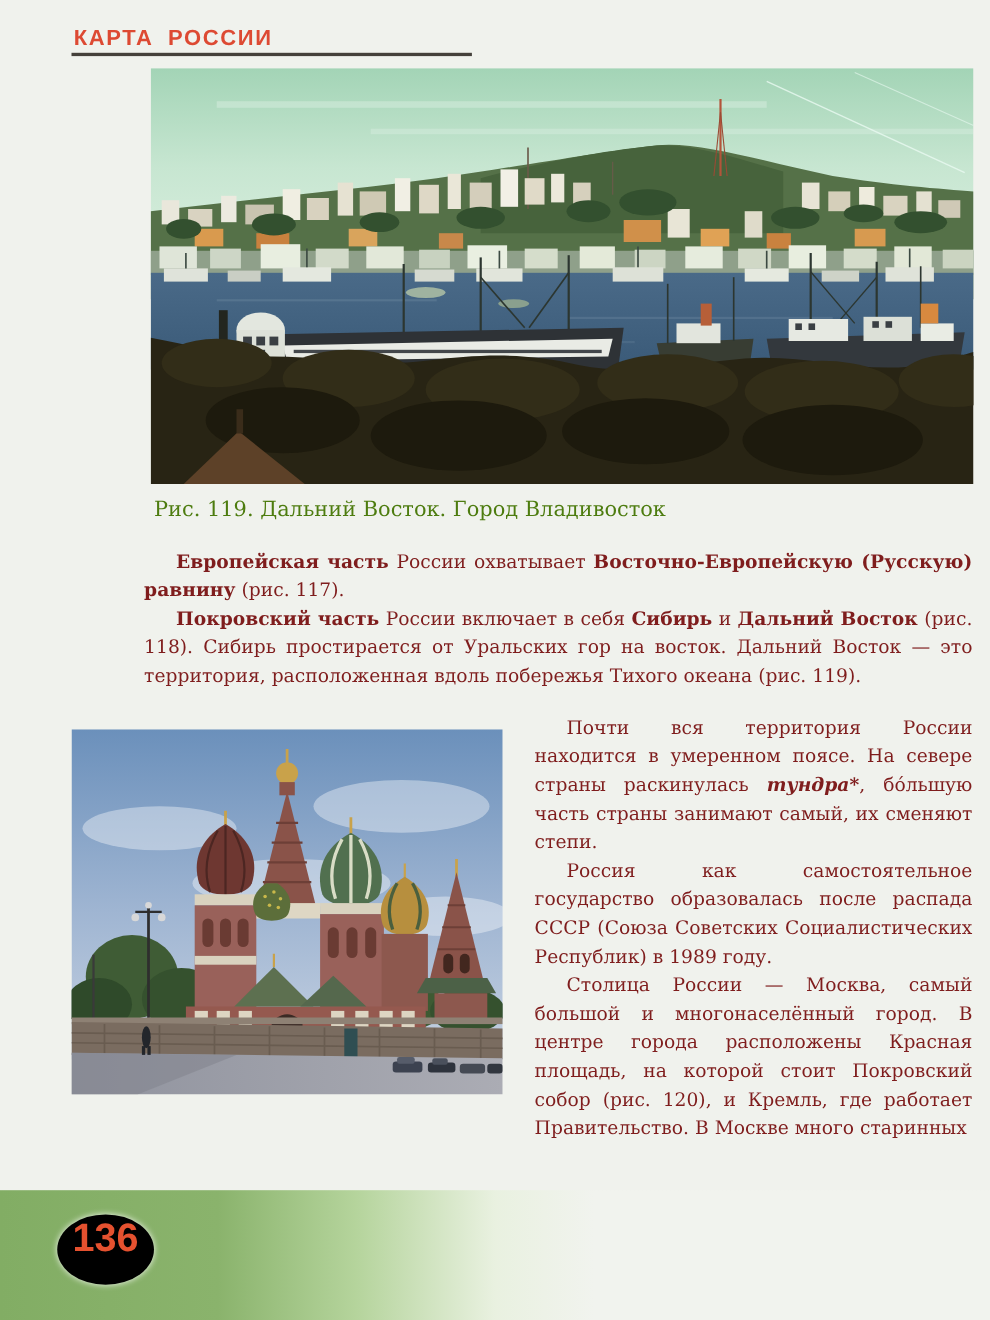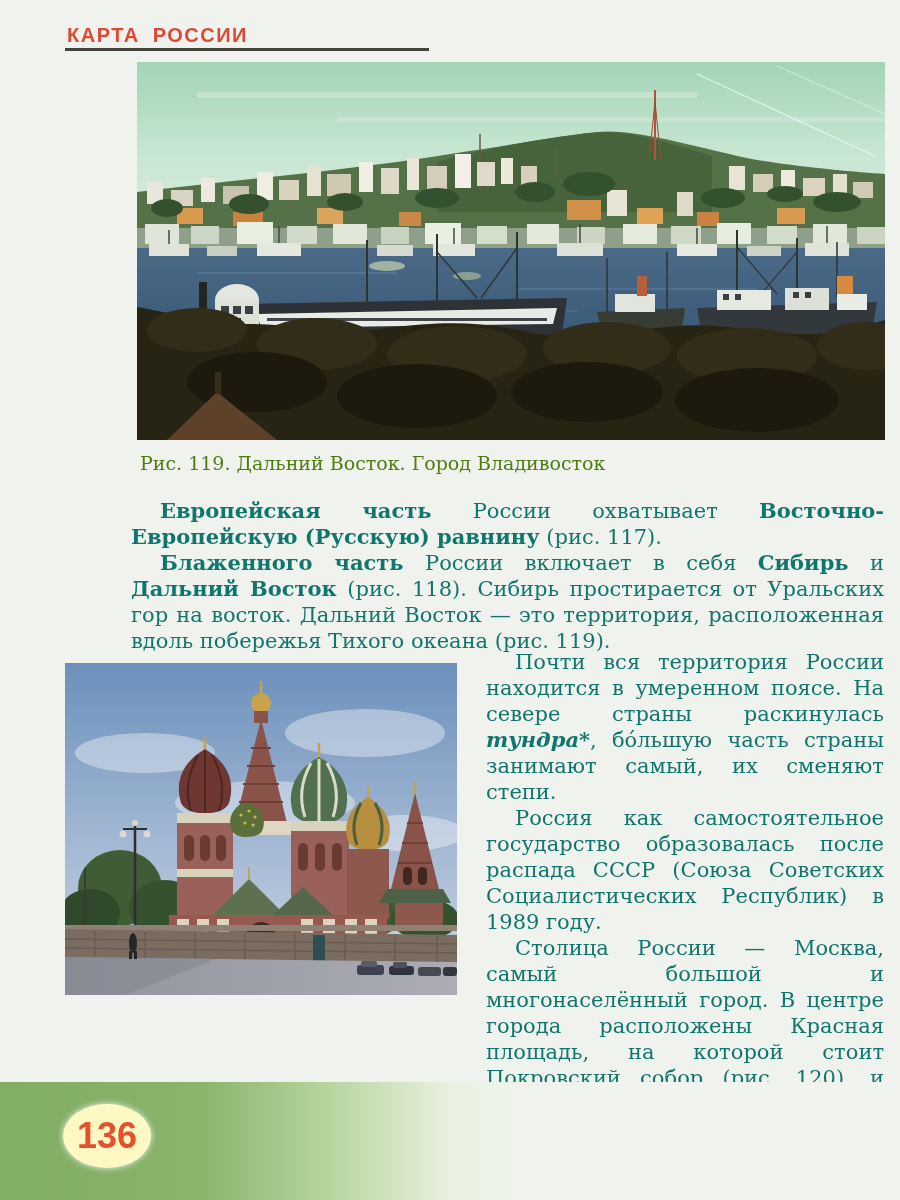--- a/index.html
+++ b/index.html
@@ -13,29 +13,29 @@
   .header-underline{position:absolute;left:65px;top:48px;width:364px;height:3px;background:#45413b;}
 
   .photo{position:absolute;display:block;}
   #photo1{left:137px;top:62px;width:748px;height:378px;}
   #photo2{left:65px;top:663px;width:392px;height:332px;}
 
   .caption{position:absolute;color:#4d7c0f;font-size:19px;line-height:24px;}
   #caption1{left:140px;top:451px;width:745px;}
   #caption2{left:66px;top:1009px;width:390px;text-align:justify;}
 
-  .bodytext{color:#0f766e;font-size:21px;line-height:26px;text-align:justify;hyphens:auto;}
+  .bodytext{color:#7f1d1d;font-size:17px;line-height:26px;text-align:justify;hyphens:auto;}
   #main-paras{position:absolute;left:131px;top:498px;width:753px;}
   #main-paras p, #right-col p{margin:0;text-indent:29px;}
   #right-col{position:absolute;left:486px;top:649px;width:398px;}
 
   .green-band{position:absolute;left:0;top:1082px;width:900px;height:118px;
     background:linear-gradient(90deg,#82ad64 0%,#8ab36c 22%,#b5d49c 36%,#e9f1e0 50%,#f1f3ee 60%,#f1f3ee 100%);}
-  .page-badge{position:absolute;left:63px;top:1104px;width:88px;height:64px;border-radius:50%;
-    background:#fef9c3;display:flex;align-items:center;justify-content:center;
+  .page-badge{position:absolute;left:52px;top:1104px;width:88px;height:64px;border-radius:50%;
+    background:#000000;display:flex;align-items:flex-start;justify-content:center;
     box-shadow:0 0 6px rgba(255,255,255,0.9);}
   .page-badge span{font-family:"Liberation Sans",sans-serif;font-weight:bold;font-size:36px;color:#e5512f;}
 </style>
 </head>
 <body>
 
 <div id="page">
 
   <div class="header-title">КАРТА РОССИИ</div>
   <div class="header-underline"></div>
@@ -226,21 +226,21 @@
       </g>
       <path d="M30,378 L80,330 L140,378 Z" fill="#5d4128"></path>
       <path d="M78,332 L84,332 L84,310 L78,310 Z" fill="#3a2c1a"></path>
     </g>
   </svg>
 
   <div id="caption1" class="caption">Рис. 119. Дальний Восток. Город Владивосток</div>
 
   <div id="main-paras" class="bodytext">
     <p><span class="b">Европейская часть</span><span> России охватывает </span><span class="b">Восточно-Европейскую (Русскую) равнину</span><span> (рис. 117).</span></p>
-    <p><span class="b">Блаженного часть</span><span> России включает в себя </span><span class="b">Сибирь</span><span> и </span><span class="b">Дальний Восток</span><span> (рис. 118). Сибирь простирается от Уральских гор на восток. Дальний Восток — это территория, расположенная вдоль побережья Тихого океана (рис. 119).</span></p>
+    <p><span class="b">Покровский часть</span><span> России включает в себя </span><span class="b">Сибирь</span><span> и </span><span class="b">Дальний Восток</span><span> (рис. 118). Сибирь простирается от Уральских гор на восток. Дальний Восток — это территория, расположенная вдоль побережья Тихого океана (рис. 119).</span></p>
   </div>
 
   <svg id="photo2" class="photo" viewBox="0 0 392 332" preserveAspectRatio="none" xmlns="http://www.w3.org/2000/svg">
     <defs>
       <linearGradient id="sky2" x1="0" y1="0" x2="0" y2="1">
         <stop offset="0" stop-color="#6b90bb"></stop>
         <stop offset="0.55" stop-color="#9fb5d2"></stop>
         <stop offset="1" stop-color="#c5d1e1"></stop>
       </linearGradient>
       <linearGradient id="road2" x1="0" y1="0" x2="1" y2="0">

